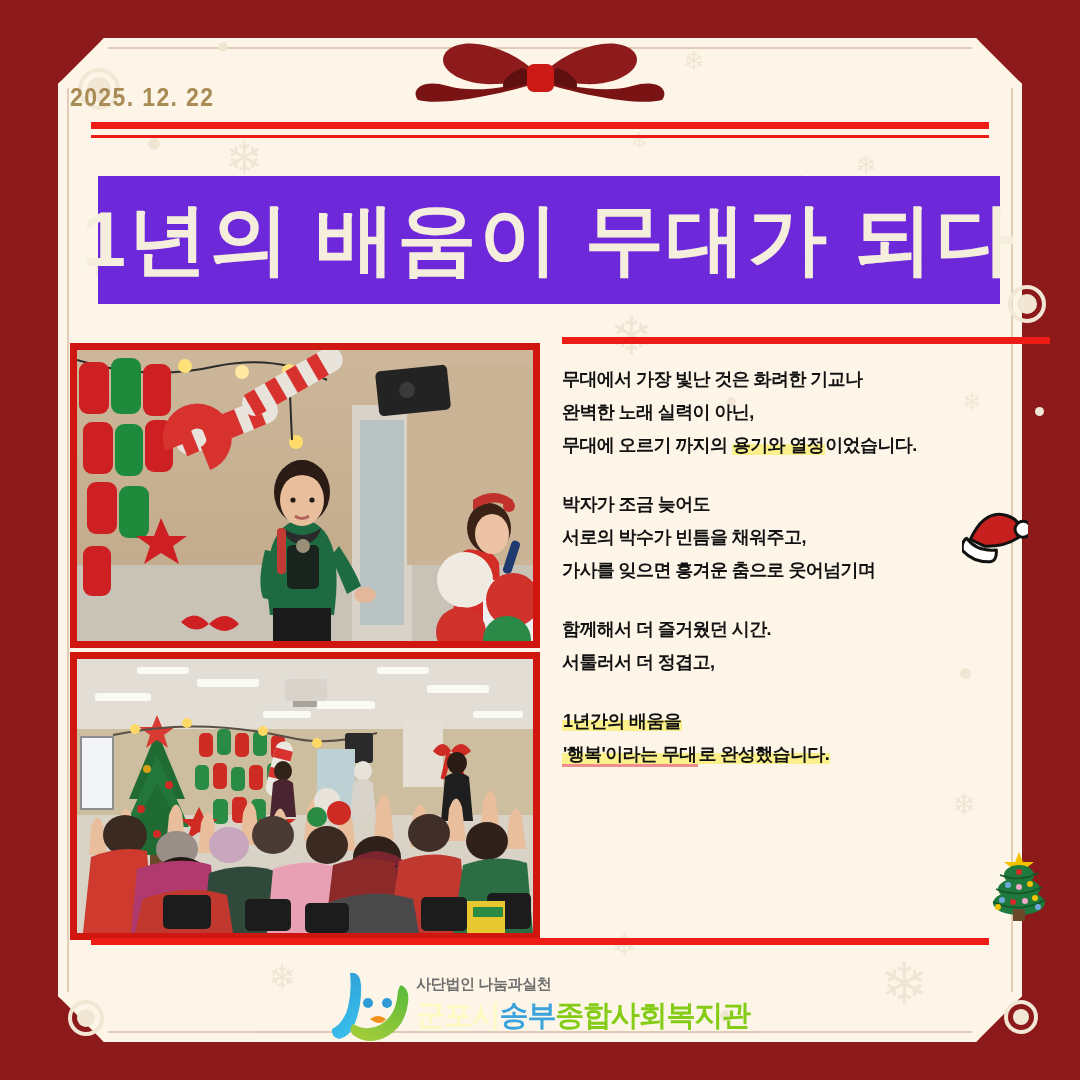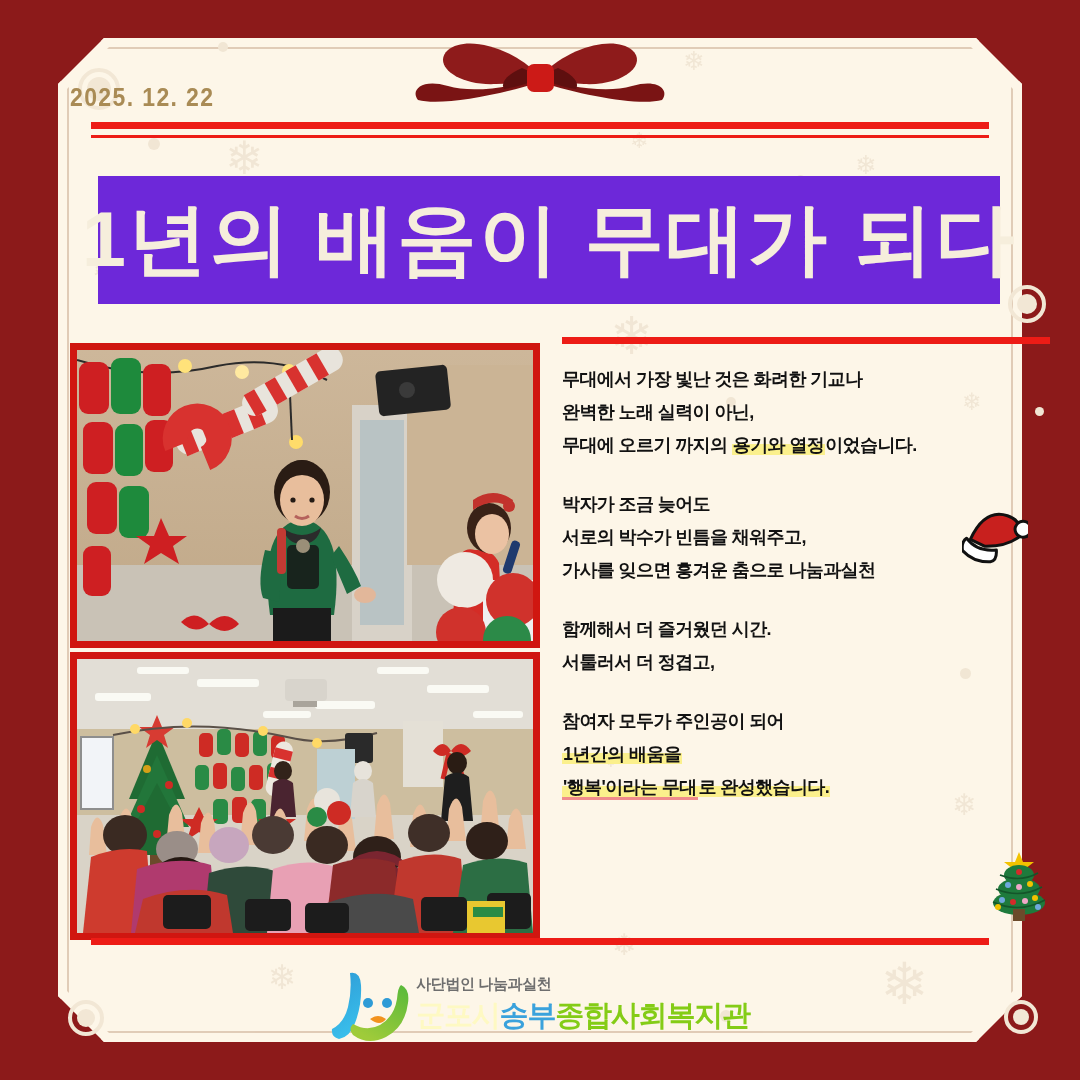--- a/index.html
+++ b/index.html
@@ -420,28 +420,27 @@
 
   <div id="body-col">
       <div class="para">
         <div class="line"><span>무대에서 가장 빛난 것은 화려한 기교나</span></div>
         <div class="line"><span>완벽한 노래 실력이 아닌,</span></div>
         <div class="line"><span>무대에 오르기 까지의 </span><span class="hl">용기와 열정</span><span>이었습니다.</span></div>
       </div>
       <div class="para">
         <div class="line"><span>박자가 조금 늦어도</span></div>
         <div class="line"><span>서로의 박수가 빈틈을 채워주고,</span></div>
-        <div class="line"><span>가사를 잊으면 흥겨운 춤으로 나눔과실천</span></div>
+        <div class="line"><span>가사를 잊으면 흥겨운 춤으로 웃어넘기며</span></div>
       </div>
       <div class="para">
         <div class="line"><span>함께해서 더 즐거웠던 시간.</span></div>
         <div class="line"><span>서툴러서 더 정겹고,</span></div>
       </div>
       <div class="para">
-        <div class="line"><span>참여자 모두가 주인공이 되어</span></div>
         <div class="line"><span class="hl">1년간의 배움을</span></div>
         <div class="line"><span class="hl-u">'행복'이라는 무대</span><span class="hl">로 완성했습니다.</span></div>
       </div>
     </div>
 
   <div class="rule-thick" style="left:91px;top:938px;width:898px;"></div>
 
   <svg id="santa-hat" viewBox="0 0 66 66">
     <g transform="rotate(18 33 33)">
       <path d="M10 42 q4 -34 28 -34 q16 0 18 16 q-10 14 -30 20 z" fill="#C8201E" stroke="#111" stroke-width="3" stroke-linejoin="round"></path>

